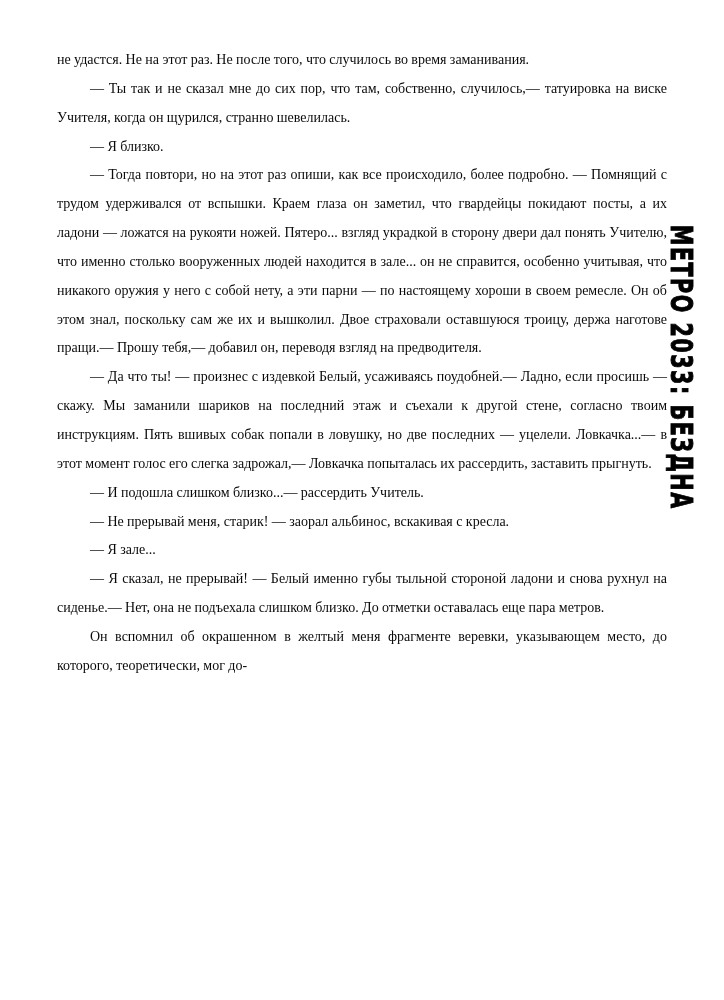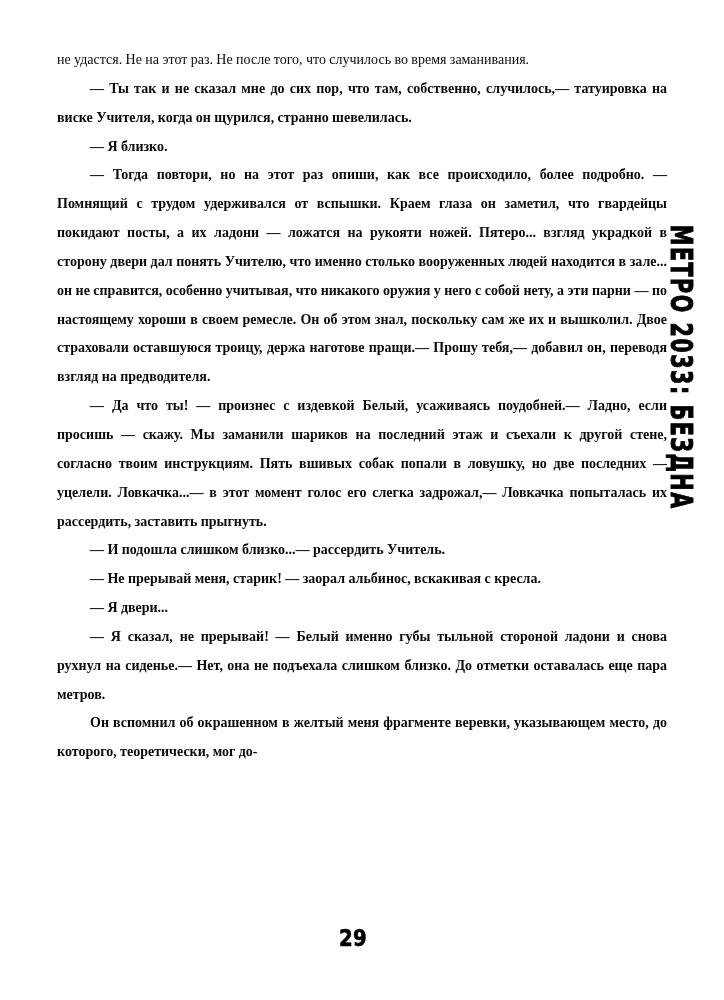--- a/index.html
+++ b/index.html
@@ -32,21 +32,20 @@
     hyphens: none;
     word-spacing: -0.1px;
   }
   .textblock p {
     margin: 0;
     padding: 0;
     text-indent: 0;
   }
   .textblock p.indent {
     text-indent: 33px;
-    font-weight: bold;
   }
   
   .textblock p:last-child {
     text-align: justify;
   }
 
   
   .spine {
     position: absolute;
     left: 659px;
@@ -97,26 +96,23 @@
 <div class="page">
 
   <div class="textblock">
     <p class="noindent">не удастся. Не на этот раз. Не после того, что случилось во время заманивания.</p>
     <p class="indent">— Ты так и не сказал мне до сих пор, что там, собственно, случилось,— татуировка на виске Учителя, когда он щурился, странно шевелилась.</p>
     <p class="indent">— Я близко.</p>
     <p class="indent">— Тогда повтори, но на этот раз опиши, как все происходило, более подробно. — Помнящий с трудом удерживался от вспышки. Краем глаза он заметил, что гвардейцы покидают посты, а их ладони — ложатся на рукояти ножей. Пятеро... взгляд украдкой в сторону двери дал понять Учителю, что именно столько вооруженных людей находится в зале... он не справится, особенно учитывая, что никакого оружия у него с собой нету, а эти парни — по настоящему хороши в своем ремесле. Он об этом знал, поскольку сам же их и вышколил. Двое страховали оставшуюся троицу, держа наготове пращи.— Прошу тебя,— добавил он, переводя взгляд на предводителя.</p>
     <p class="indent">— Да что ты! — произнес с издевкой Белый, усаживаясь поудобней.— Ладно, если просишь — скажу. Мы заманили шариков на последний этаж и съехали к другой стене, согласно твоим инструкциям. Пять вшивых собак попали в ловушку, но две последних — уцелели. Ловкачка...— в этот момент голос его слегка задрожал,— Ловкачка попыталась их рассердить, заставить прыгнуть.</p>
     <p class="indent">— И подошла слишком близко...— рассердить Учитель.</p>
     <p class="indent">— Не прерывай меня, старик! — заорал альбинос, вскакивая с кресла.</p>
-    <p class="indent">— Я двери...</p>
+    <p class="indent">— Я зале...</p>
     <p class="indent">— Я сказал, не прерывай! — Белый именно губы тыльной стороной ладони и снова рухнул на сиденье.— Нет, она не подъехала слишком близко. До отметки оставалась еще пара метров.</p>
     <p class="indent">Он вспомнил об окрашенном в желтый меня фрагменте веревки, указывающем место, до которого, теоретически, мог до-</p>
   </div>
 
   <div class="spine">
     <div class="spine-text">МЕТРО 2033: БЕЗДНА</div>
   </div>
 
-  <div class="folio">
-    <span>29</span>
-  </div>
 
 </div>
 
 </body></html>

